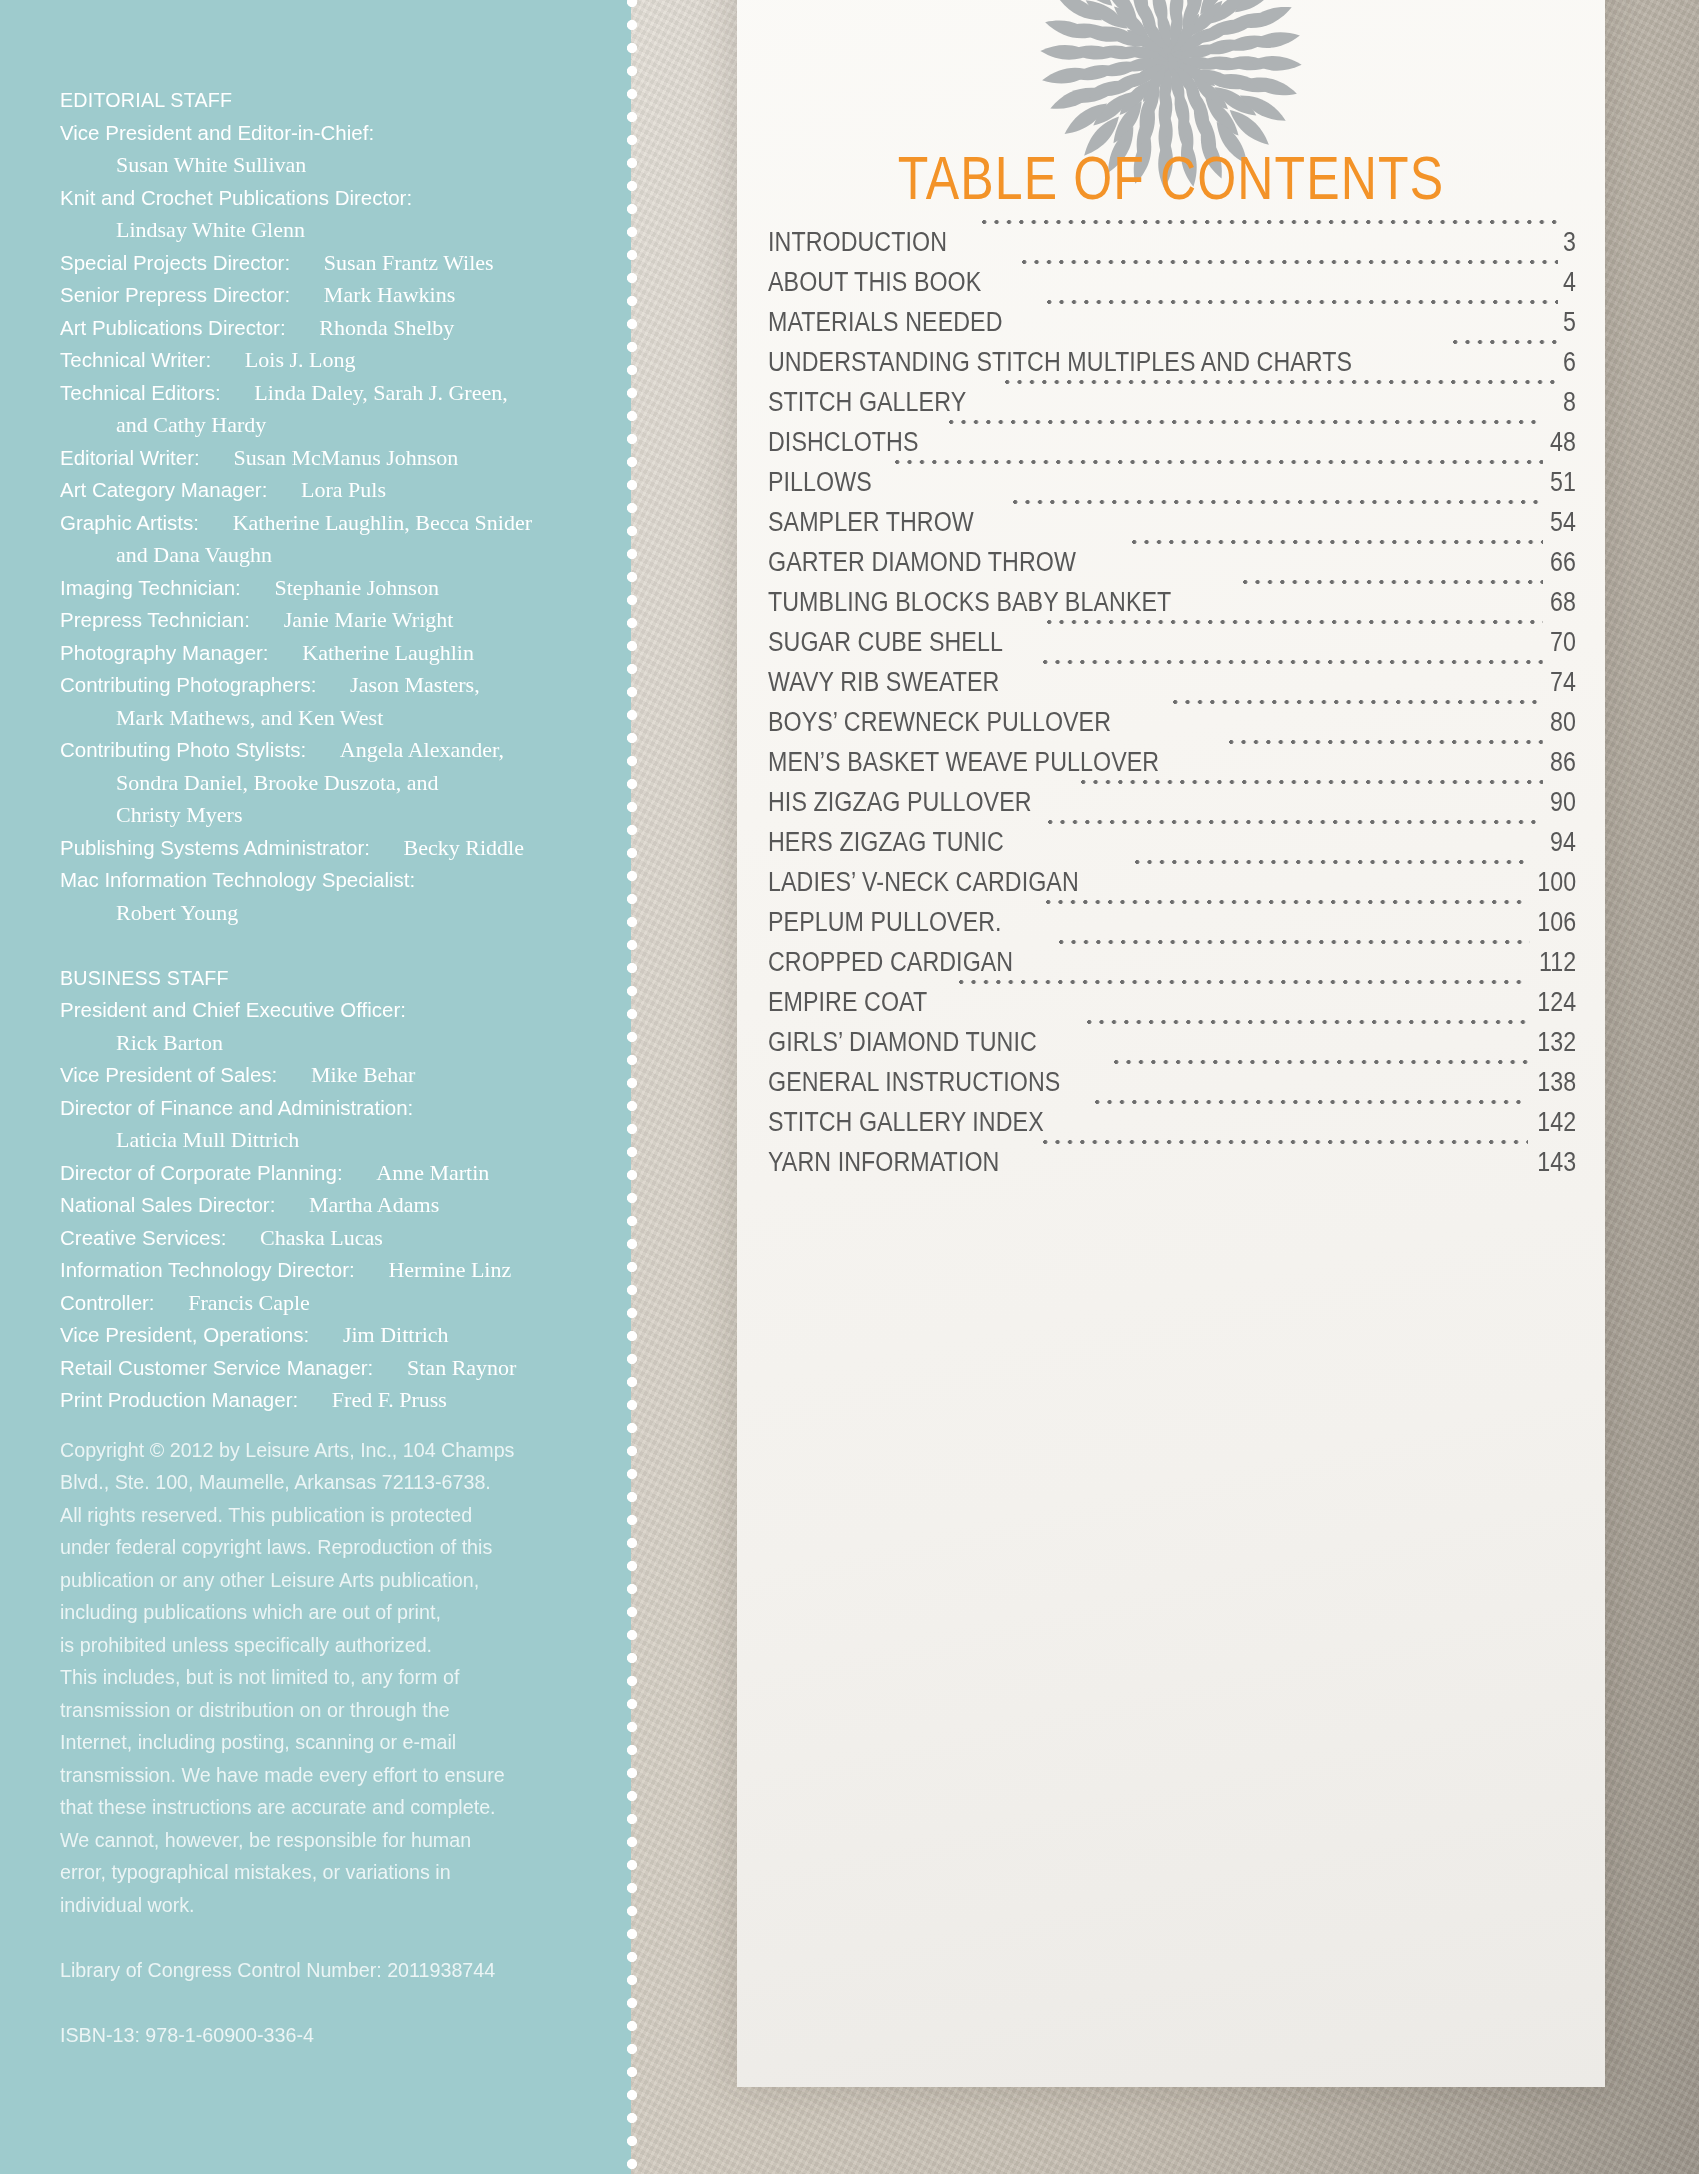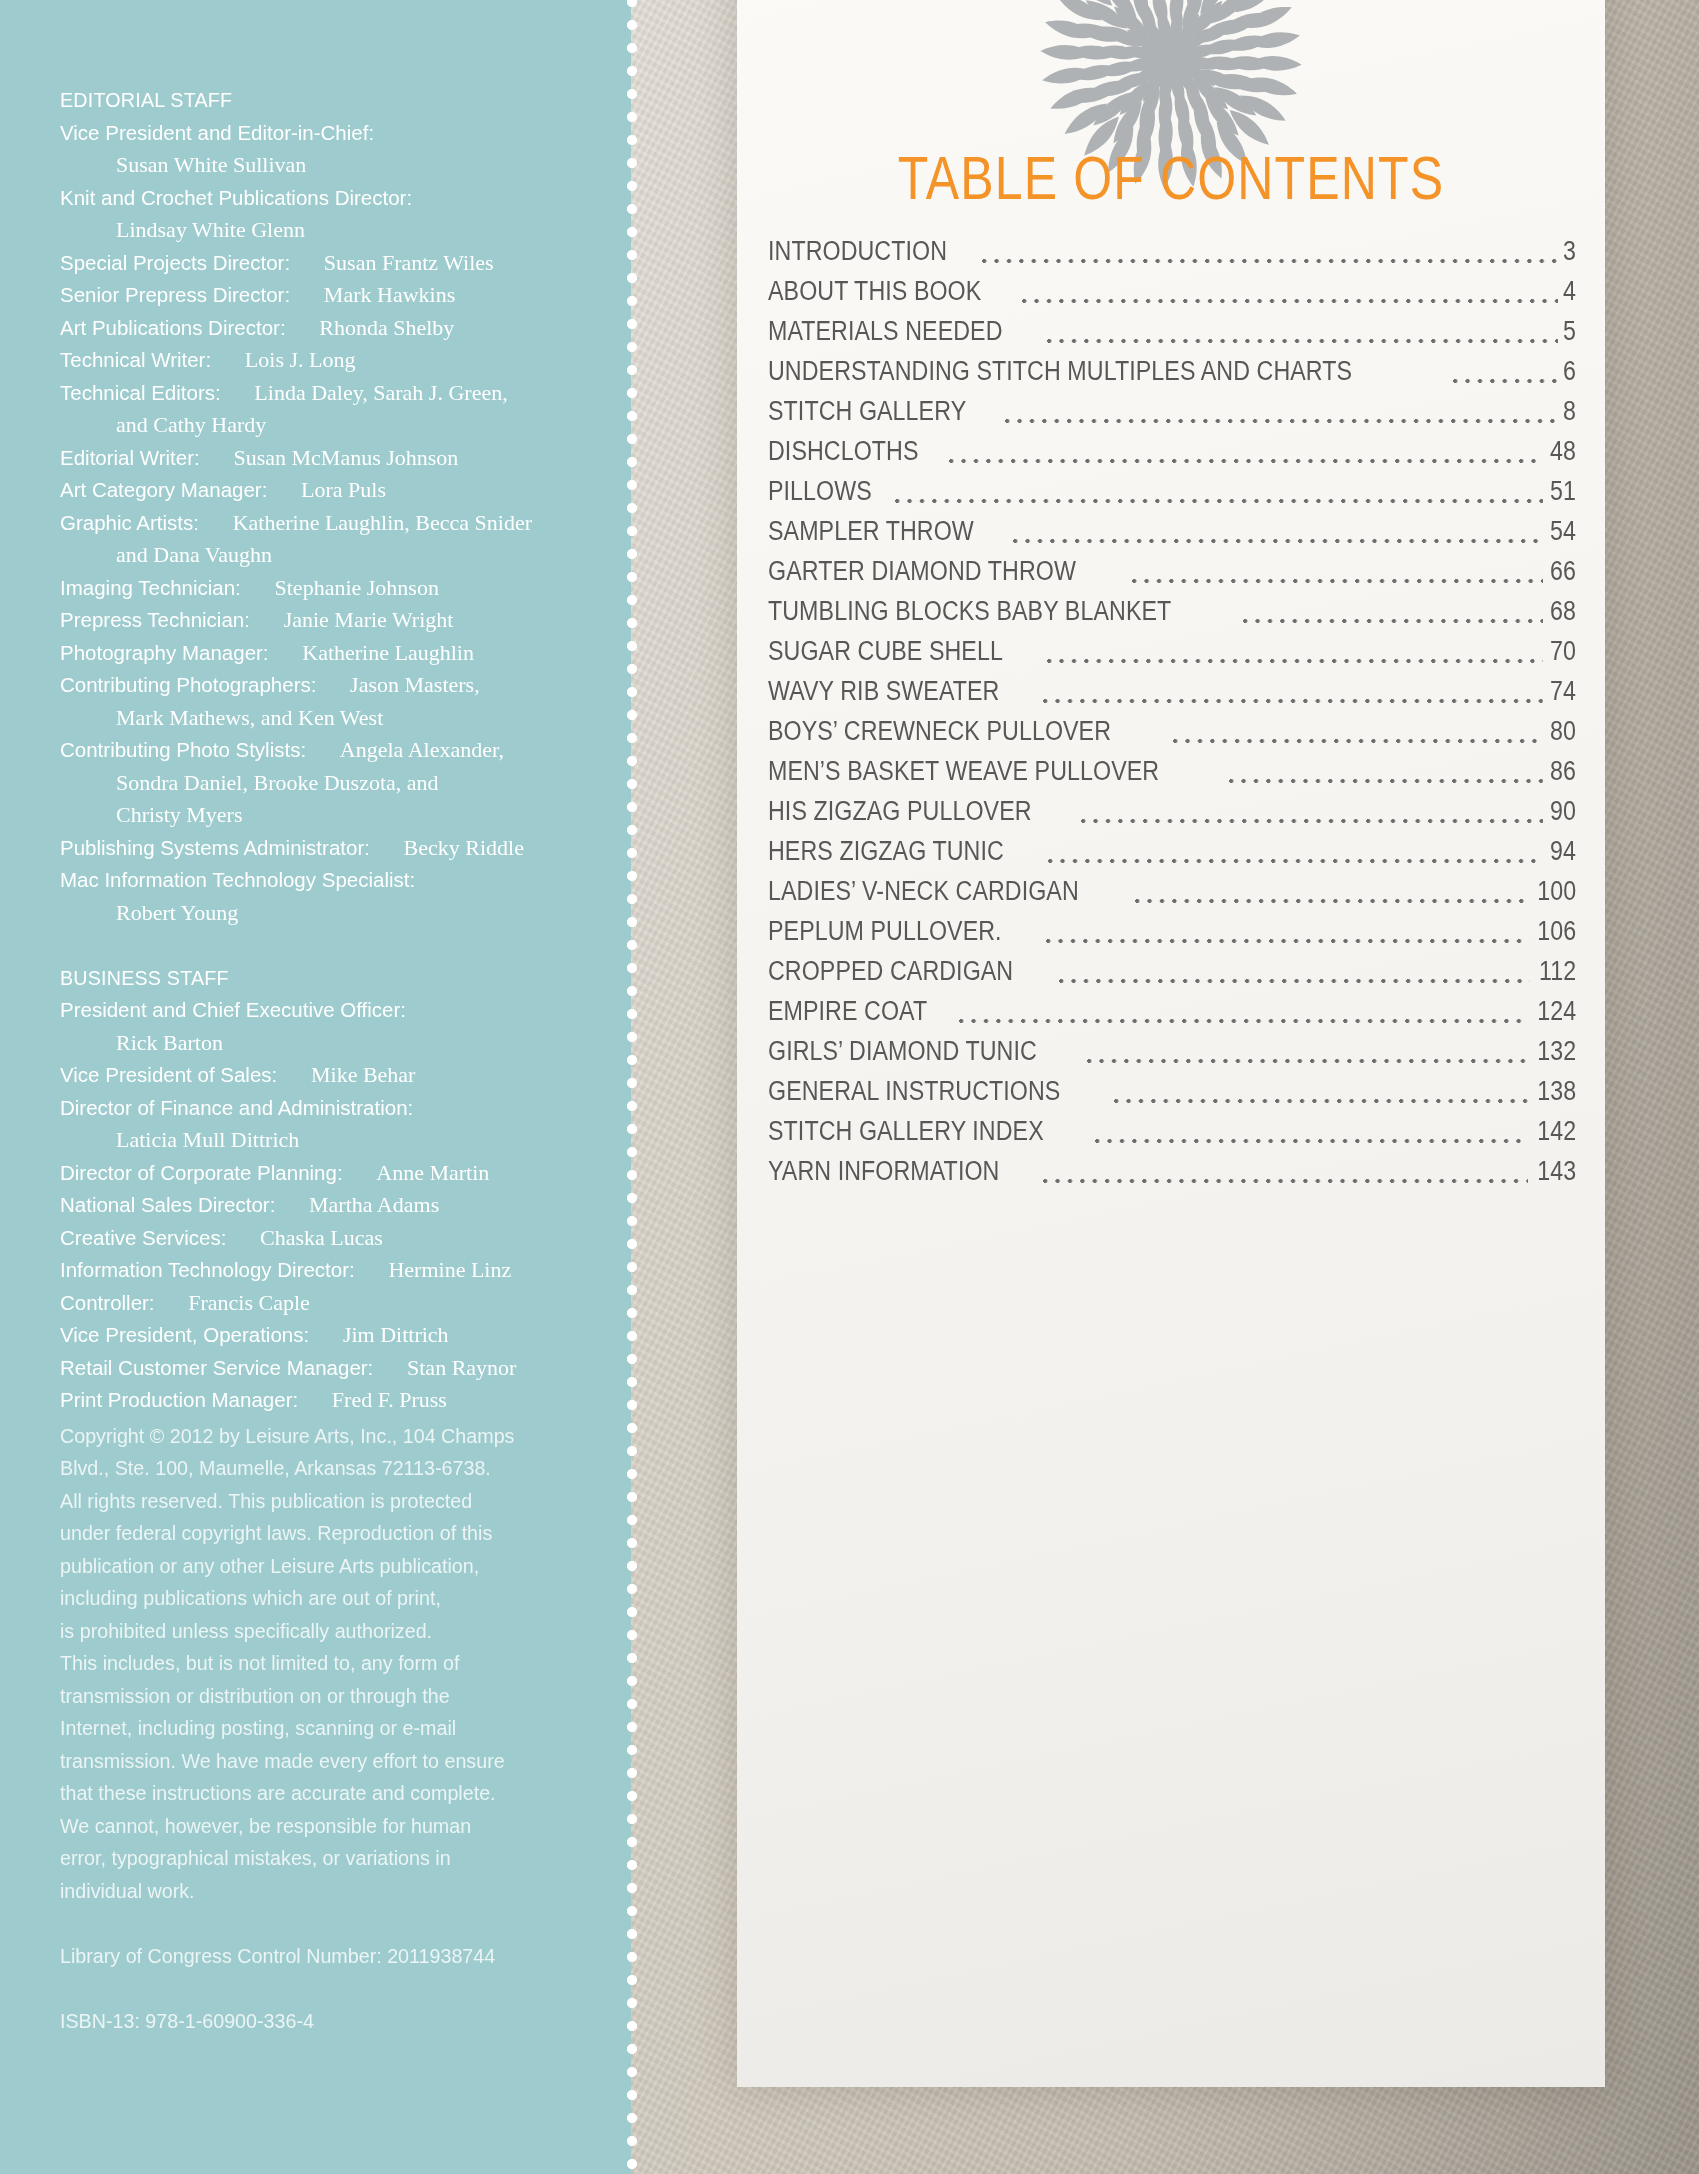--- a/index.html
+++ b/index.html
@@ -107,21 +107,21 @@
   .credit-line .nm {
     font-family: "Liberation Serif", serif;
     font-size: 22px;
     margin-left: 28px;
   }
   .credit-line.indent { padding-left: 28px; }
 
   .gap { height: 32.5px; }
 
   .legal {
-    margin-top: 3px;
+    margin-top: 17px;
     font-size: 19.7px;
     line-height: 32.5px;
     color: rgba(255,255,255,0.80);
   }
   .legal p { white-space: nowrap; }
   .legal .spacer { height: 32.5px; }
 
   
   .toc-panel {
     position: absolute;
@@ -157,21 +157,21 @@
 
   .toc-list {
     position: absolute;
     left: 31px;
     right: 29px;
     top: 297px;
   }
 
   .toc-row {
     display: flex;
-    align-items: flex-end;
+    align-items: flex-start;
     height: 40px;
     color: #575757;
     font-size: 27px;
     letter-spacing: 0.1px;
     white-space: nowrap;
   }
   .toc-row .label { transform: scaleX(0.86); transform-origin: left center; }
   .toc-row .leader {
     flex: 1 1 auto;
     min-width: 5.2px;

